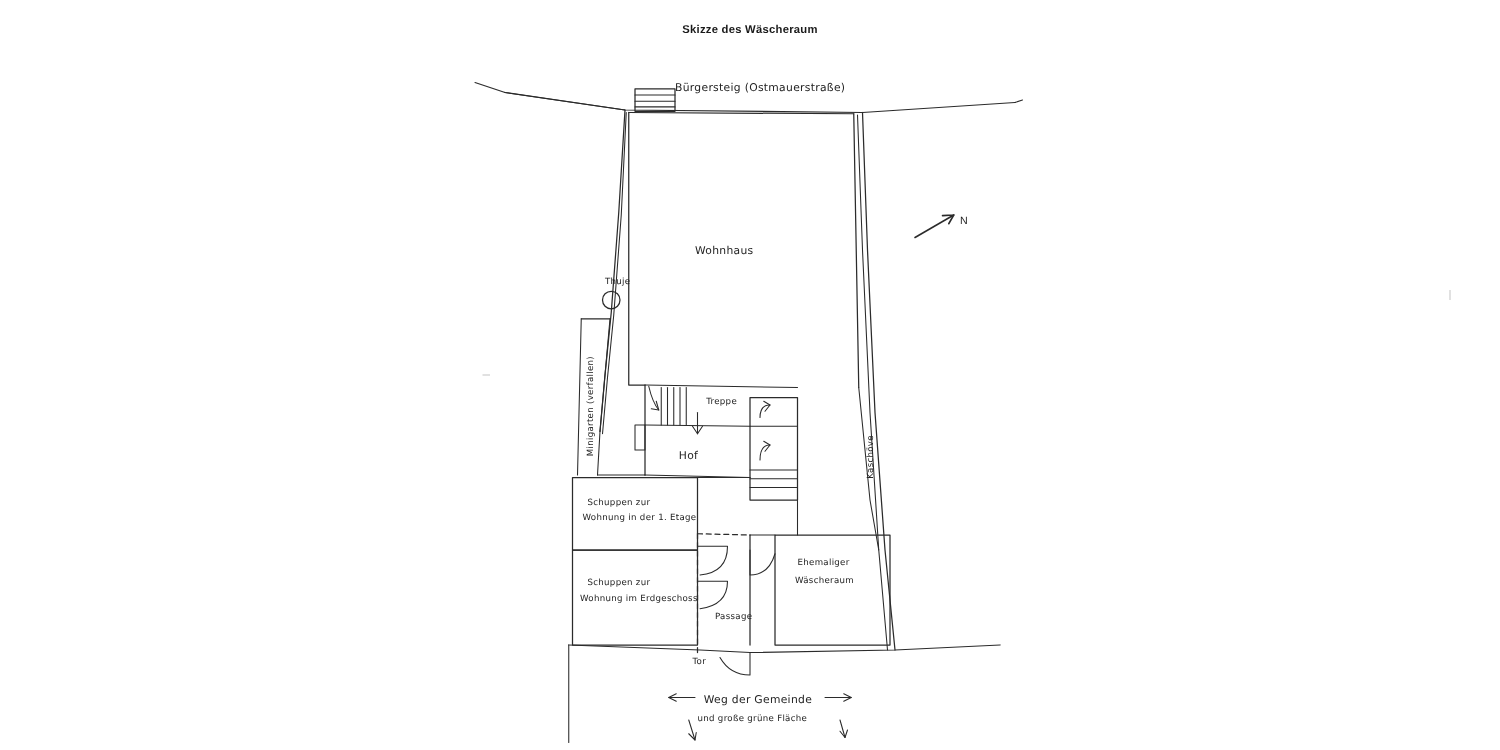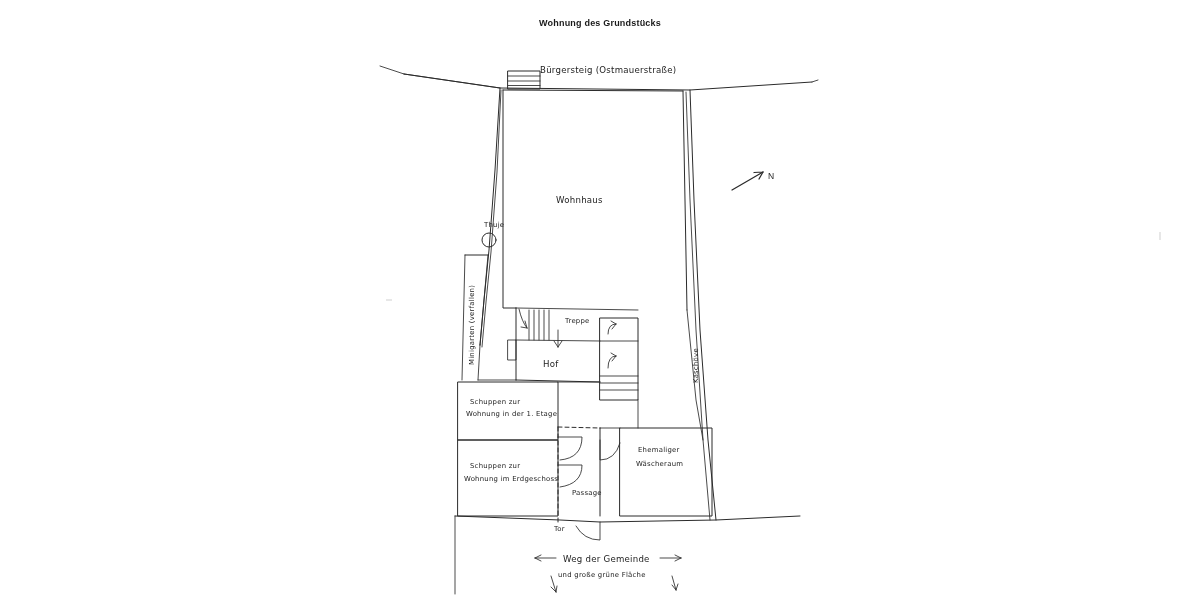--- a/index.html
+++ b/index.html
@@ -26,21 +26,21 @@
   .hand.sm{font-size:6.9px;}
   .hand.md{font-size:8.6px;}
   .northletter{font-family:"Liberation Sans",sans-serif;font-size:8.5px;fill:#1d1d1d;}
   .scanline{stroke:#cfcfcf;stroke-width:1;}
 </style>
 </head>
 <body>
 
 <div id="sketch-root">
 
-  <div class="doc-title">Wohnung des Grundstücks</div>
+  <div class="doc-title">Skizze des Wäscheraum</div>
 
   <svg id="plan" viewBox="0 0 1200 600">
 
     <g>
       <line class="scanline" x1="386" y1="300" x2="392" y2="300"></line>
       <line class="scanline" x1="1160" y1="232" x2="1160" y2="240"></line>
     </g>
 
     <g>
       <path class="ln w1" d="M404 74 L500 88 L690 90 L812 82"></path>

